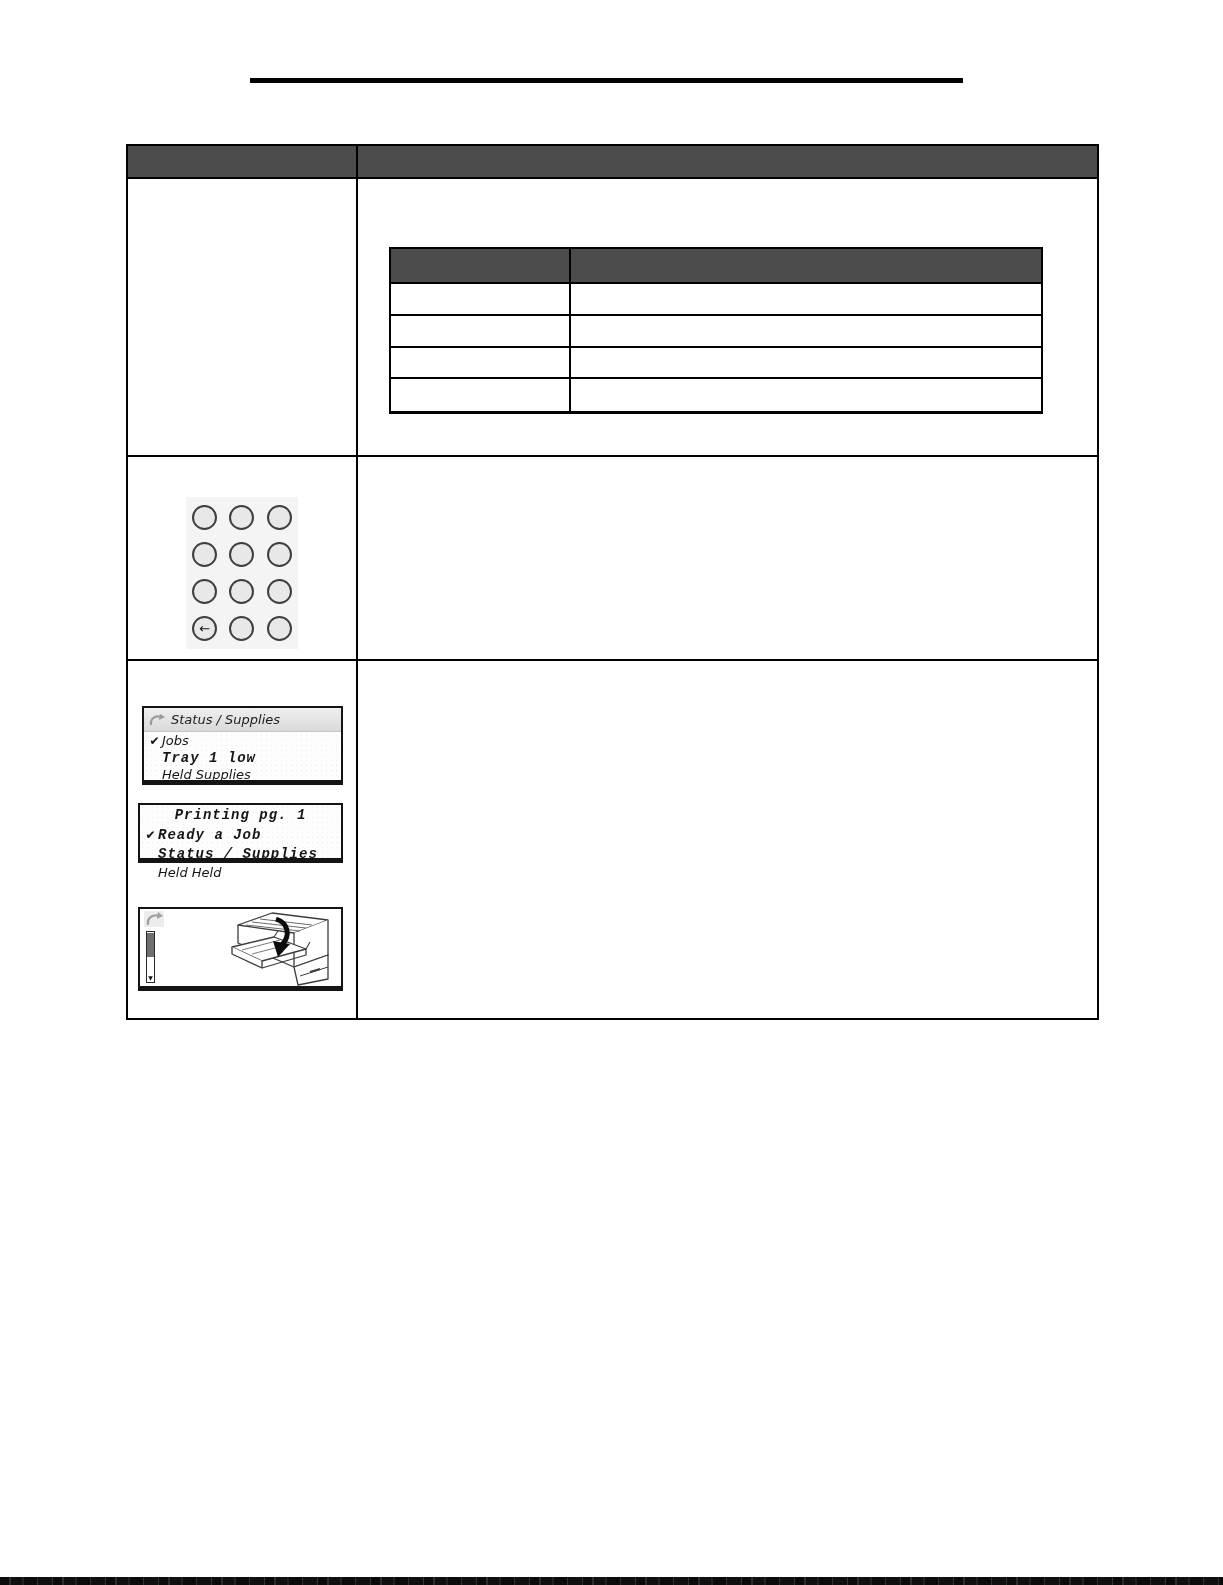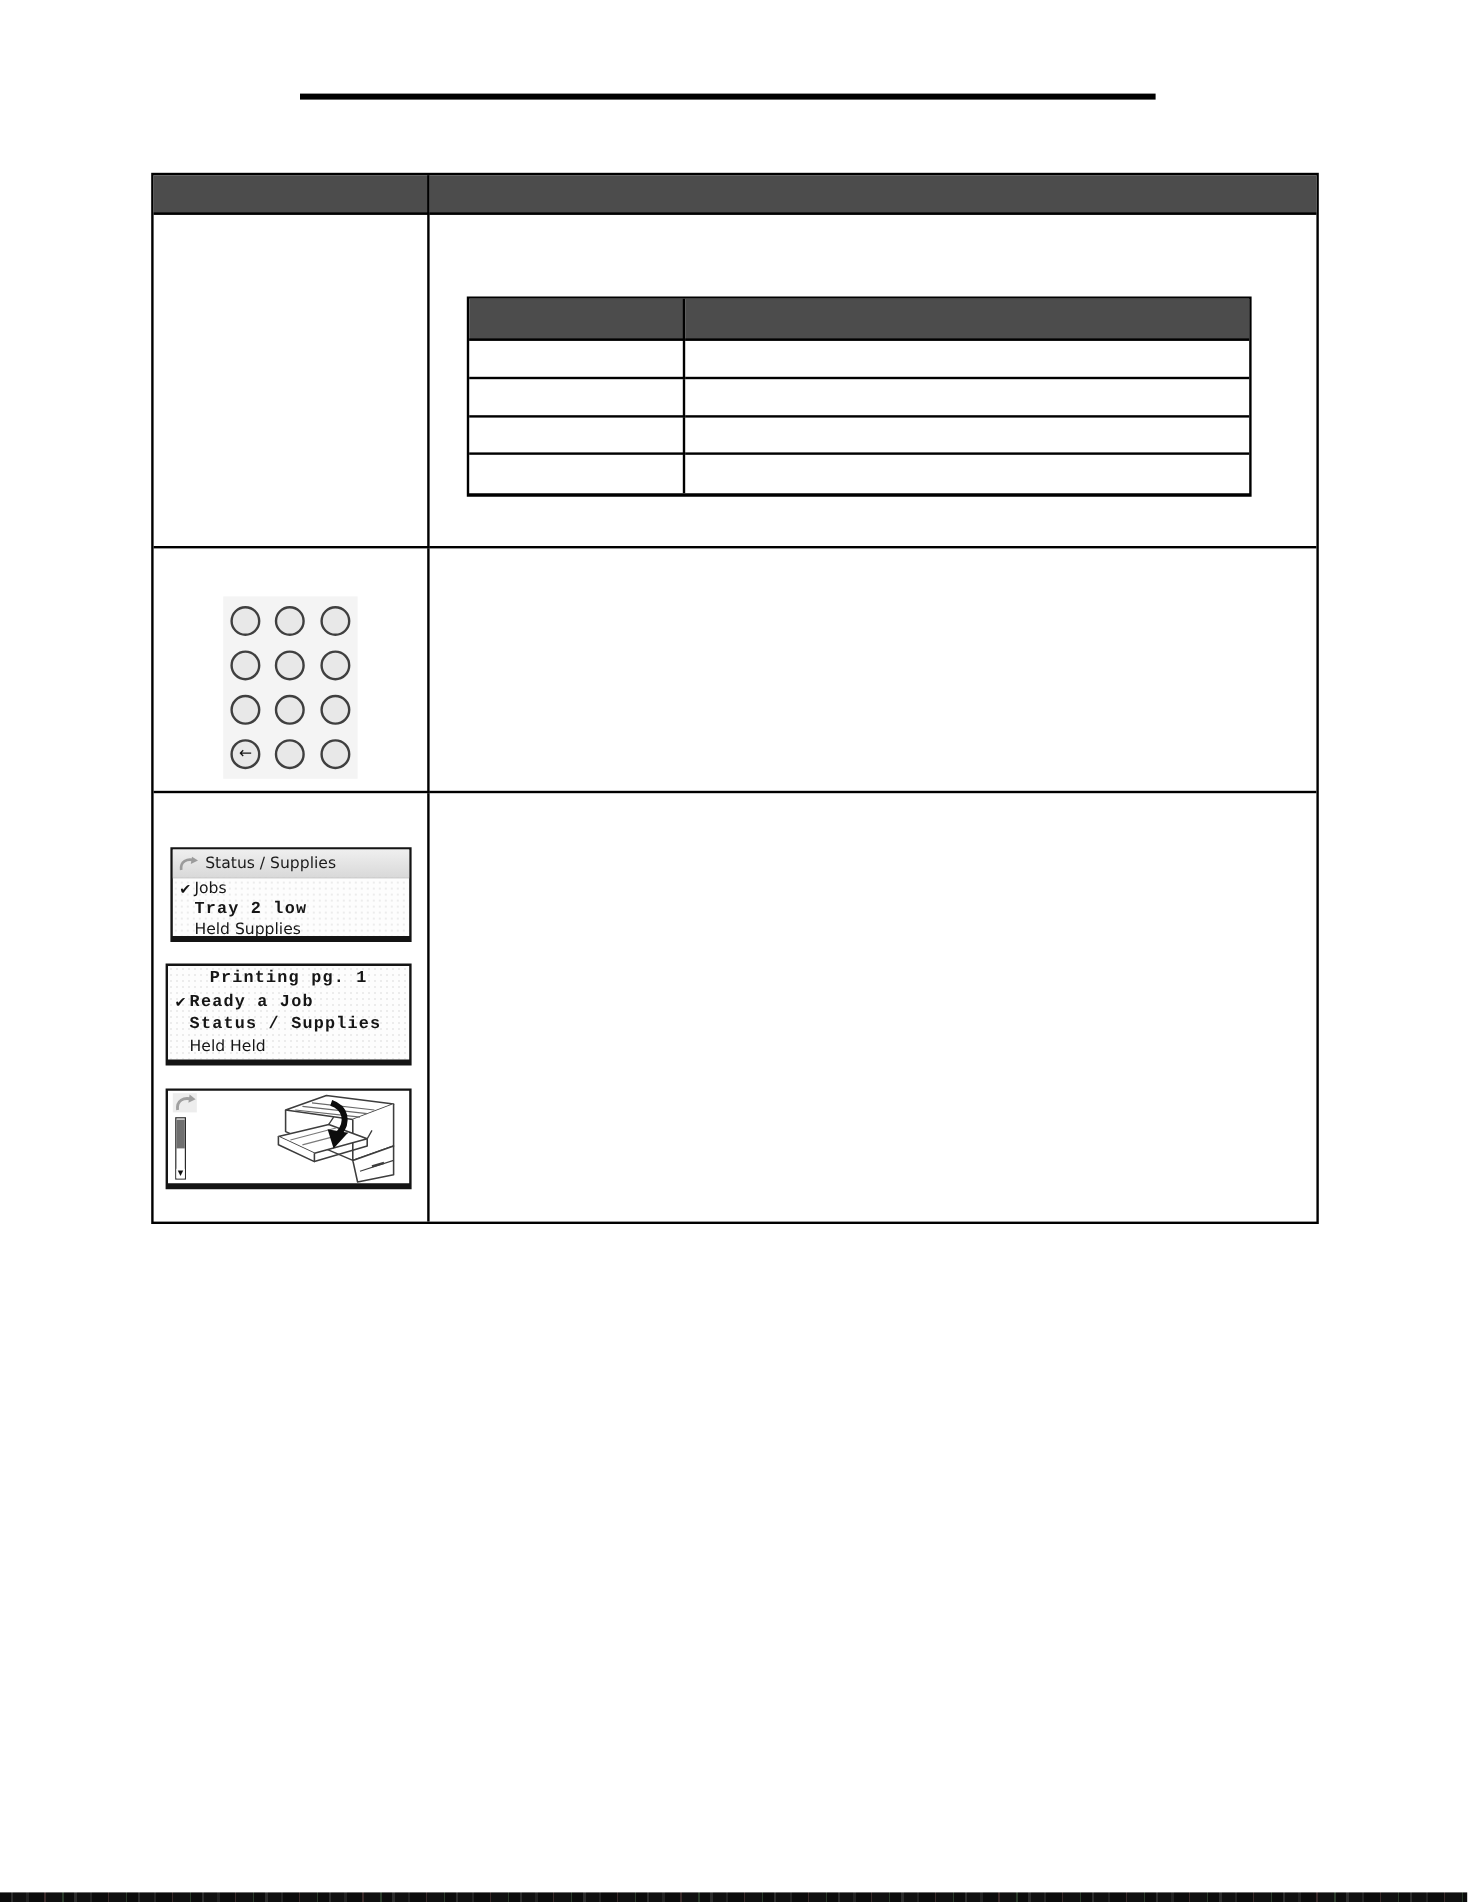--- a/index.html
+++ b/index.html
@@ -32,23 +32,23 @@
   .keypad{position:absolute;left:186px;top:497px;width:112px;height:152px;background:#f4f4f4;
       display:grid;grid-template-columns:repeat(3,1fr);grid-template-rows:repeat(4,1fr);
       place-items:center;padding:2px 0;box-sizing:border-box;}
   .key{width:25px;height:25px;border-radius:50%;background:#e8e8e8;border:2px solid #3f3f3f;
       box-sizing:border-box;display:flex;align-items:center;justify-content:center;
       font-size:13px;color:#111;line-height:1;}
 
   
   .lcd{position:absolute;box-sizing:border-box;background:#fdfdfd;
       border:2px solid #141414;border-bottom-width:5px;
-      background-image:radial-gradient(#ececec 0.8px,transparent 0.8px);background-size:5px 5px;}
+      background-image:radial-gradient(#ececec 0.8px,transparent 0.8px);background-size:5px 5px;font-style:italic;}
   .lcd1{left:142px;top:706px;width:201px;height:79px;}
-  .lcd2{left:138px;top:803px;width:205px;height:85px;}
+  .lcd2{left:138px;top:803px;width:205px;height:60px;}
   .lcd-titlebar{height:23px;display:flex;align-items:center;gap:5px;padding:0 4px;
       background:linear-gradient(#efefef,#d9d9d9);border-bottom:1px solid #c6c6c6;
       font-size:13px;color:#1c1c1c;}
   .lcd-line{display:flex;align-items:center;height:17px;font-size:13px;color:#161616;}
   .lcd2 .lcd-line{height:19px;}
   .lcd-check{width:15px;text-align:center;font-size:12px;font-weight:bold;color:#111;
       flex:none;margin-left:3px;}
   .mono{font-family:"Liberation Mono","DejaVu Sans Mono",monospace;font-weight:bold;
       font-size:14px;letter-spacing:1px;}
   .lcd-msgline{height:20px;line-height:20px;text-align:center;font-size:14px;color:#161616;}
@@ -132,21 +132,21 @@
         <path d="M12 1 L17 4 L11 7 Z" fill="#9b9b9b"></path>
       </svg>
       <span>Status / Supplies</span>
     </div>
     <div class="lcd-line">
       <span class="lcd-check">✔</span>
       <span>Jobs</span>
     </div>
     <div class="lcd-line">
       <span class="lcd-check"></span>
-      <span class="mono">Tray 2 low</span>
+      <span class="mono">Tray 1 low</span>
     </div>
     <div class="lcd-line">
       <span class="lcd-check"></span>
       <span>Held Supplies</span>
     </div>
   </div>
 
   <div class="lcd lcd2">
     <div class="lcd-msgline mono">Printing pg. 1</div>
     <div class="lcd-line">

